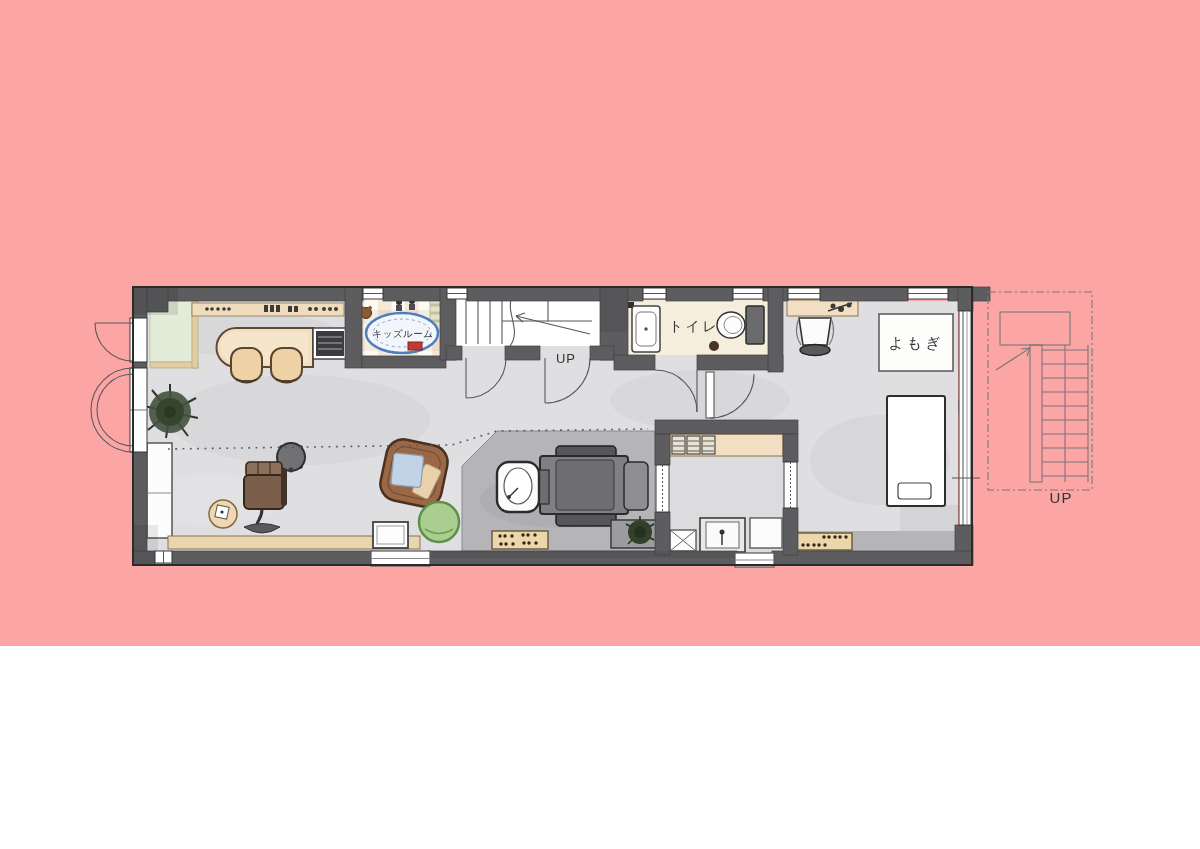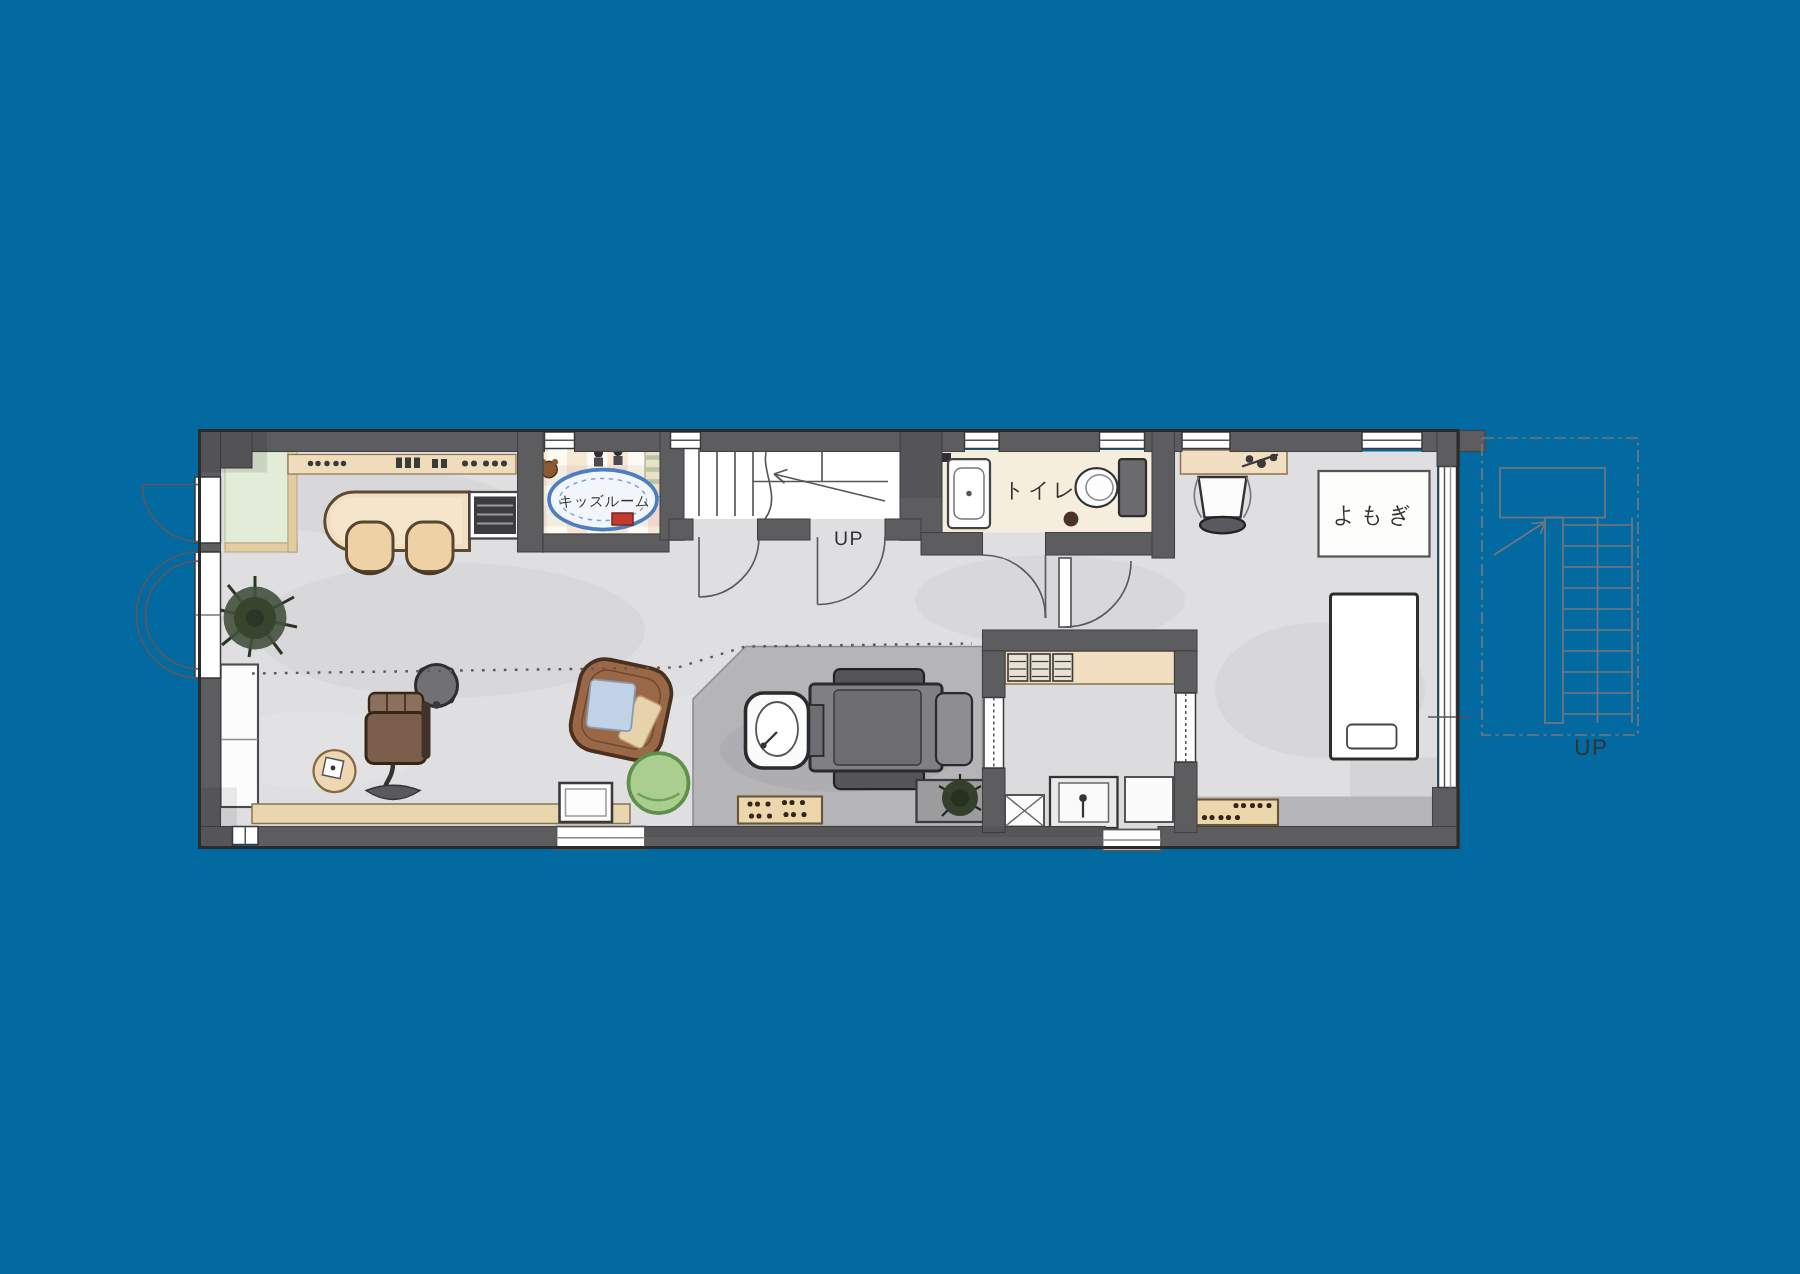--- a/index.html
+++ b/index.html
@@ -1,16 +1,16 @@
 <!DOCTYPE html>
 <html style="--wall: #5d5d60; --floor-main: #dfdfe1; --floor-doma: #b5b5b8; --floor-toilet: #f6eedd; --wood-beige: #f2dfc2; --entry-green: #e3ecd9; --rug-blue: #4d7fc0; --pouf-green: #aace8f; --sofa-brown: #9b6847; --plant-green: #44513e; --fixture-white: #fcfcfc; --ink: #2b2b2b;"><head>
 <meta charset="utf-8">
 <style>
   html,body{margin:0;padding:0;background:#ffffff;}
-  .page{position:relative;width:1200px;height:849px;background:#0369a1;overflow:hidden;
+  .page{position:relative;width:1200px;height:646px;background:#fca5a5;overflow:hidden;
         font-family:"Liberation Sans",sans-serif;}
   svg{display:block;}
   .wall{fill:var(--wall,#5d5d60);stroke:#424245;stroke-width:.7;}
   .win{fill:#ffffff;stroke:#3a3a3d;stroke-width:1;}
   .thin{stroke:#77777b;stroke-width:1.1;fill:none;}
   .arc{stroke:#5a5a5e;stroke-width:1.1;fill:none;}
   .lbl{font-family:"Liberation Sans",sans-serif;fill:#333;}
   .stairline{stroke:#55555a;stroke-width:1.1;fill:none;}
 </style>
 </head>

